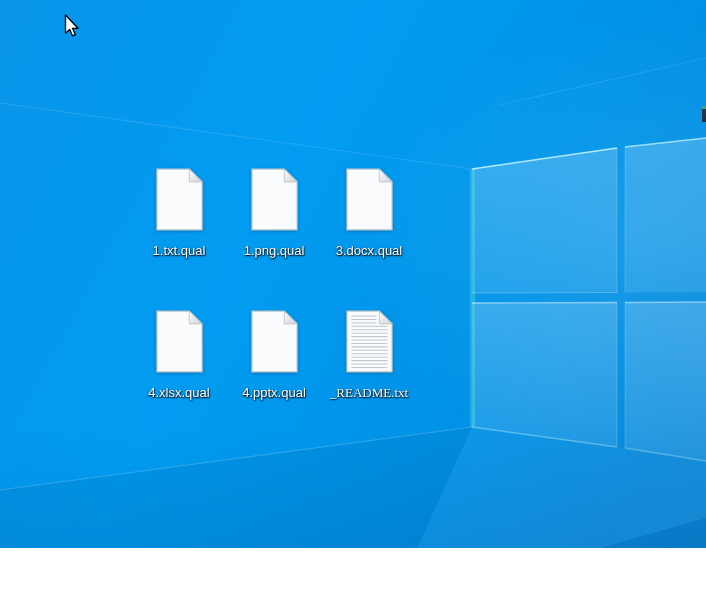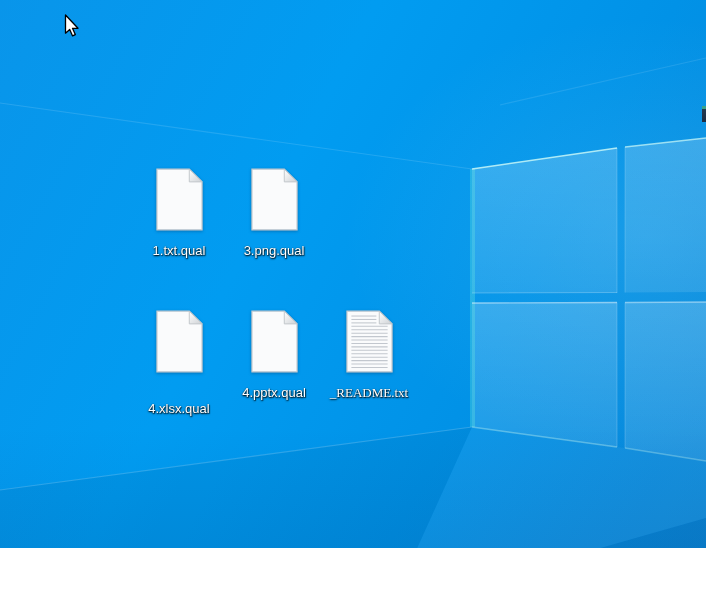--- a/index.html
+++ b/index.html
@@ -103,25 +103,32 @@
       <path d="M34,1 L47,14 H34 Z" fill="url(#foldGrad)" stroke="#c2c7cb" stroke-width="1" stroke-linejoin="round"></path>
     </svg>
     <div class="icon-label">1.txt.qual</div>
   </div>
 
   <div class="icon-cell" style="left:227px;top:168px;">
     <svg class="file-svg" viewBox="0 0 48 64">
       <path d="M1,1 H34 L47,14 V63 H1 Z" fill="#fafbfc" stroke="#c8ccd1" stroke-width="1.3"></path>
       <path d="M34,1 L47,14 H34 Z" fill="url(#foldGrad)" stroke="#c2c7cb" stroke-width="1" stroke-linejoin="round"></path>
     </svg>
-    <div class="icon-label">3.png.qual</div>
+    <div class="icon-label">1.png.qual</div>
   </div>
 
+  <div class="icon-cell" style="left:322px;top:168px;">
+    <svg class="file-svg" viewBox="0 0 48 64">
+      <path d="M1,1 H34 L47,14 V63 H1 Z" fill="#fafbfc" stroke="#c8ccd1" stroke-width="1.3"></path>
+      <path d="M34,1 L47,14 H34 Z" fill="url(#foldGrad)" stroke="#c2c7cb" stroke-width="1" stroke-linejoin="round"></path>
+    </svg>
+    <div class="icon-label">3.docx.qual</div>
+  </div>
 
-  <div class="icon-cell" style="left:132px;top:310px;gap:16px;">
+  <div class="icon-cell" style="left:132px;top:310px;">
     <svg class="file-svg" viewBox="0 0 48 64">
       <path d="M1,1 H34 L47,14 V63 H1 Z" fill="#fafbfc" stroke="#c8ccd1" stroke-width="1.3"></path>
       <path d="M34,1 L47,14 H34 Z" fill="url(#foldGrad)" stroke="#c2c7cb" stroke-width="1" stroke-linejoin="round"></path>
     </svg>
     <div class="icon-label">4.xlsx.qual</div>
   </div>
 
   <div class="icon-cell" style="left:227px;top:310px;">
     <svg class="file-svg" viewBox="0 0 48 64">
       <path d="M1,1 H34 L47,14 V63 H1 Z" fill="#fafbfc" stroke="#c8ccd1" stroke-width="1.3"></path>

